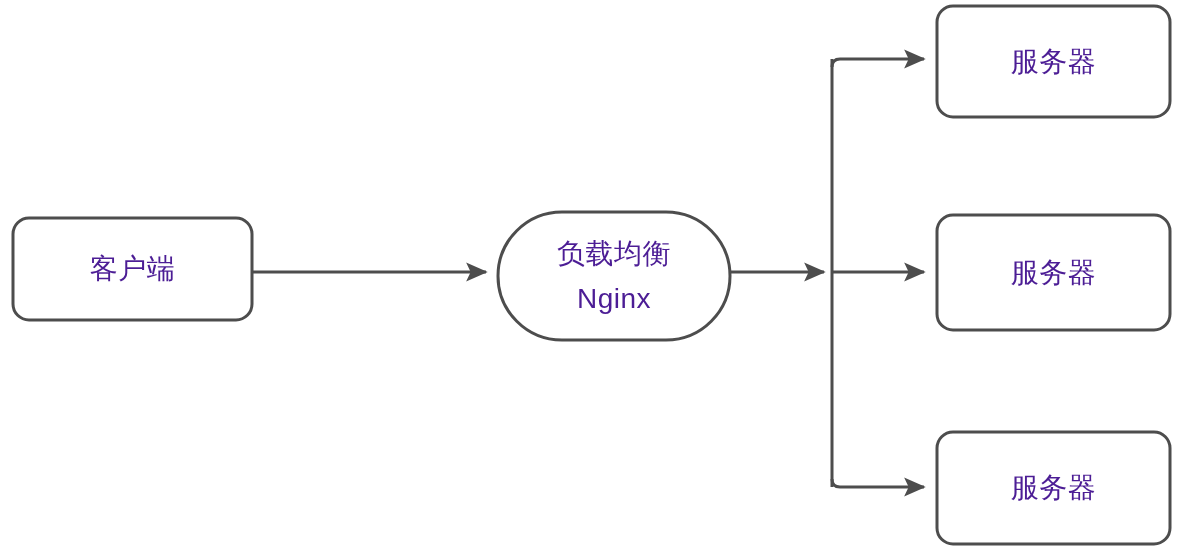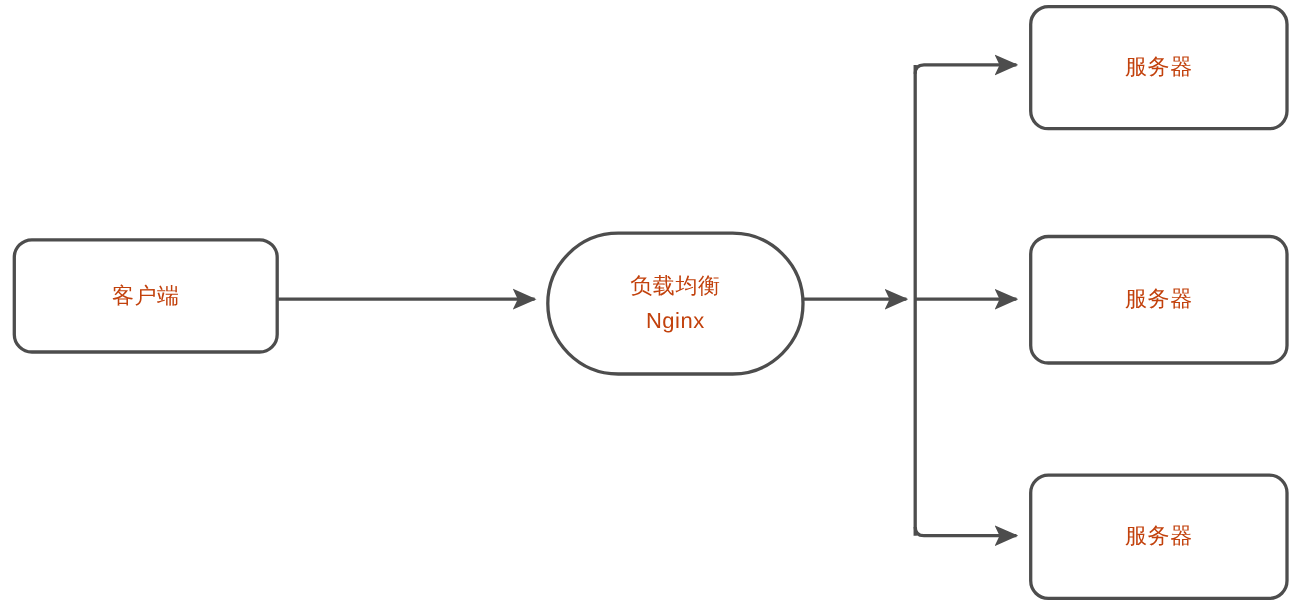--- a/index.html
+++ b/index.html
@@ -26,22 +26,22 @@
     height: 548px;
     display: block;
   }
   .node-label {
     position: absolute;
     display: flex;
     flex-direction: column;
     align-items: center;
     justify-content: center;
     text-align: center;
-    color: #c2410c;
-    font-size: 20px;
+    color: #4c1d95;
+    font-size: 28px;
     line-height: 1.62;
     letter-spacing: 0.5px;
     pointer-events: none;
     white-space: nowrap;
   }
   .node-label .line-cjk {
     font-family: "Liberation Sans", "DejaVu Sans", sans-serif;
   }
   .node-label .line-latin {
     font-family: "Liberation Sans", "DejaVu Sans", sans-serif;

